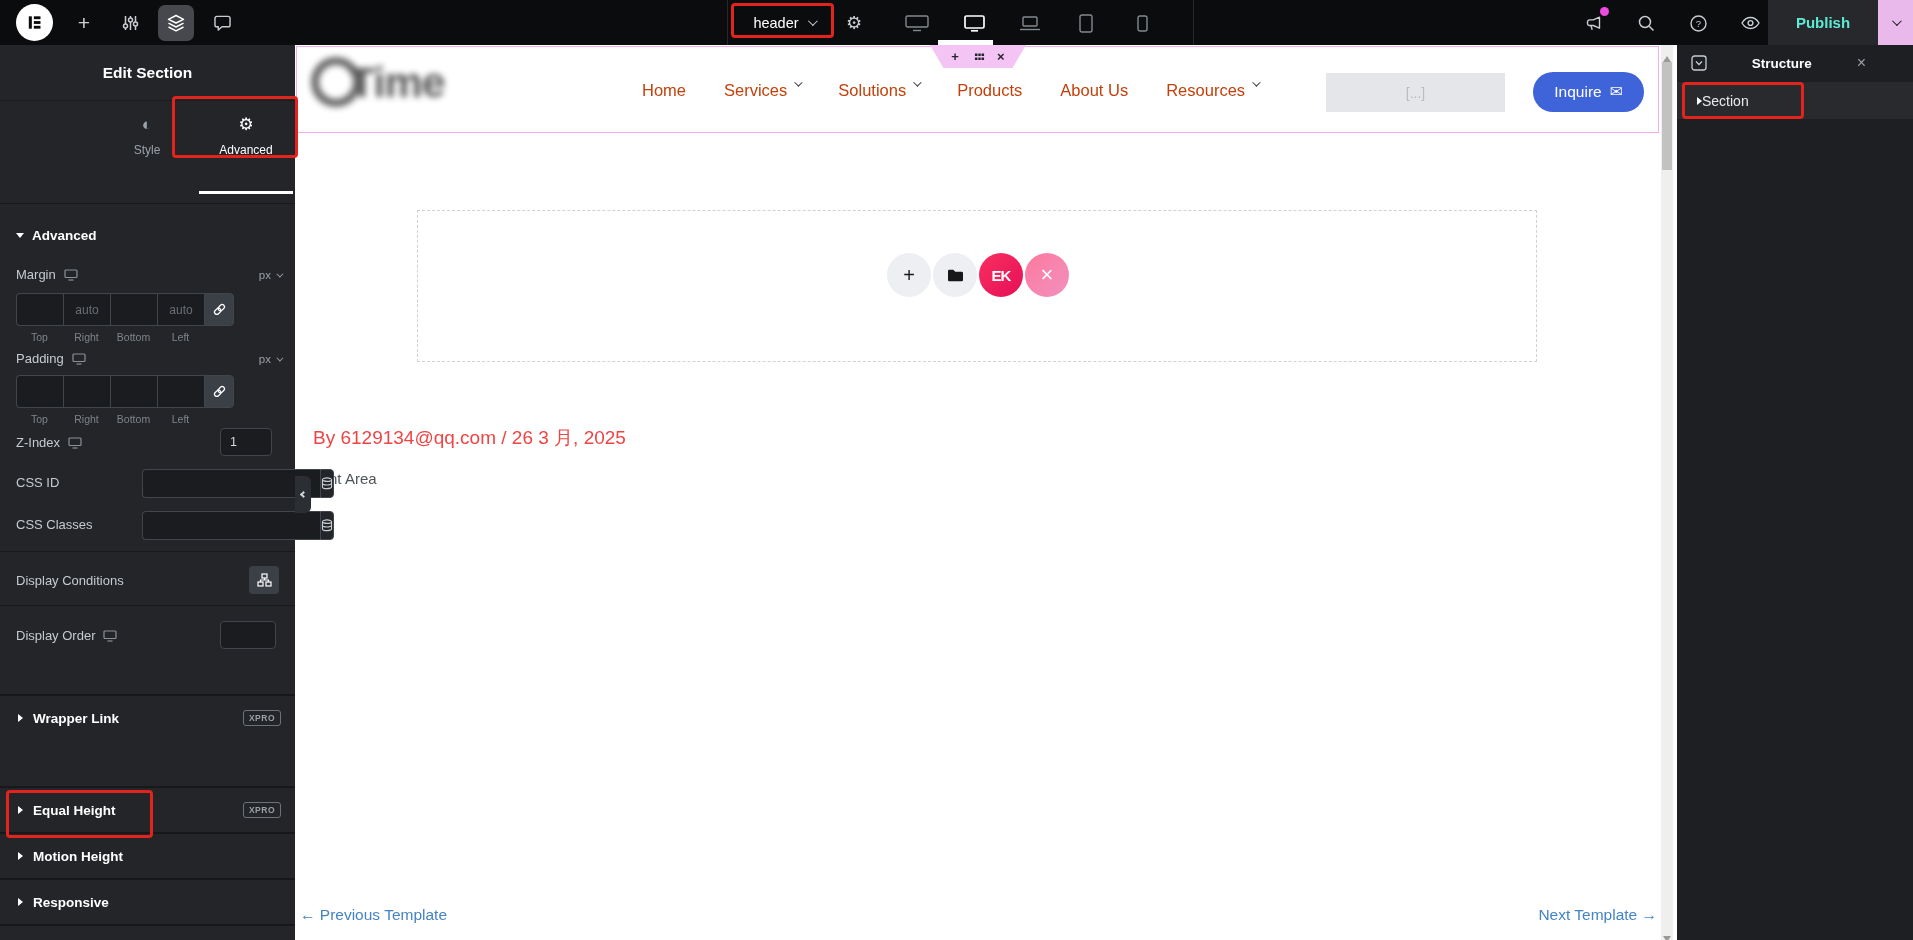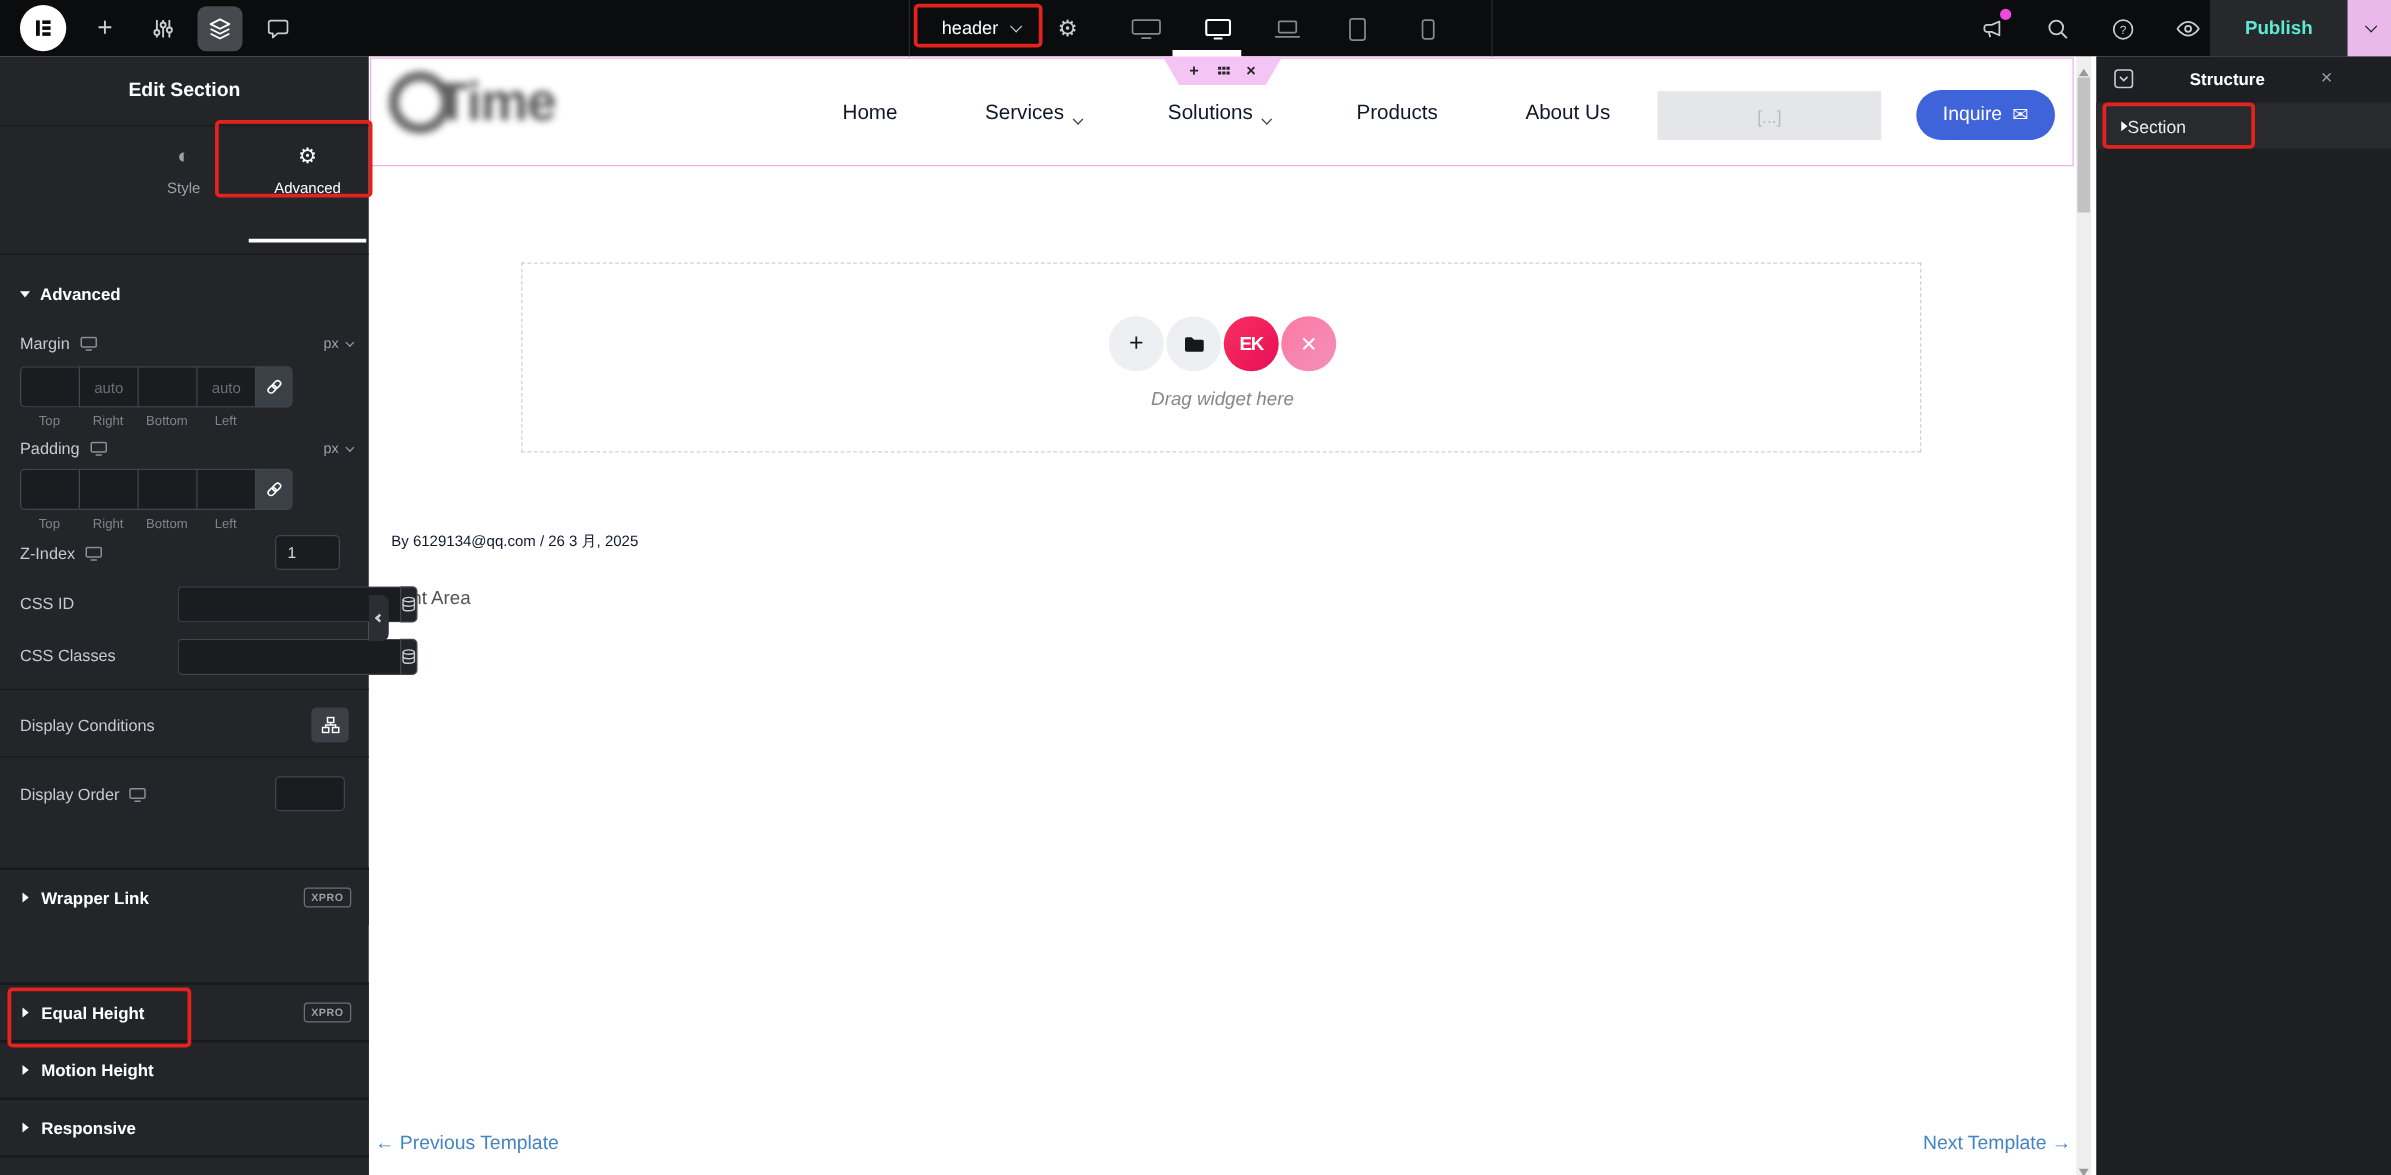--- a/index.html
+++ b/index.html
@@ -97,41 +97,41 @@
   #site-header { left:1px; top:1px; width:1363px; height:87px; border:1px solid #f0aef0;
     background:#fff; }
   .logo-blur { position:absolute; left:14px; top:10px; display:flex; align-items:center;
     filter:blur(3px) saturate(.15); opacity:.85; }
   .logo-ring { width:50px; height:50px; border:8px solid #4e4e4e; border-radius:50%;
     display:inline-block; }
   .logo-word { font-size:43px; font-weight:bold; color:#3c3c3c; margin-left:-12px;
     letter-spacing:-1px; }
   #site-nav { position:absolute; left:345px; top:0; height:87px; display:flex;
     align-items:center; gap:38px; }
-  .nav-item { display:flex; align-items:flex-end; gap:7px; font-size:16.5px; color:#0f172a;
-    cursor:pointer; white-space:nowrap;margin-left:32px; }
+  .nav-item { display:flex; align-items:flex-start; gap:7px; font-size:16.5px; color:#c2410c;
+    cursor:pointer; white-space:nowrap; }
   .nav-item .chv { width:6px; height:6px; border-color:#3a3a3a; }
   #hdr-search { position:absolute; left:1029px; top:26px; width:179px; height:39px;
     background:#e4e6e9; display:flex; align-items:center; justify-content:center;
     color:#b9bdc2; font-size:14px; cursor:text; }
   #inquire-btn { position:absolute; left:1236px; top:25px; width:111px; height:40px;
     background:#3f63d8; border-radius:20px; color:#fff; font-size:15.5px; display:flex;
     align-items:center; justify-content:center; gap:8px; cursor:pointer; }
   #widget-area { left:122px; top:165px; width:1120px; height:152px;
     border:1px dashed #cfd1d4; }
   .w-circles { position:absolute; left:0; top:42px; width:1120px; display:flex;
     justify-content:center; gap:2px; }
   .w-circle { width:44px; height:44px; border-radius:50%; display:flex; align-items:center;
     justify-content:center; cursor:pointer; }
   .w-gray { background:#edeff2; color:#17181a; }
   .w-ek { background:linear-gradient(135deg,#f8305f,#e60e58); color:#fff; }
   .w-x { background:linear-gradient(135deg,#fc6f97,#f287b8); color:#fff; }
   #drag-text { position:absolute; left:0; top:100px; width:1120px; text-align:center;
     font-style:italic; font-size:15px; color:#868789; }
-  #byline { left:18px; top:380px; color:#0f172a; font-size:12px; }
+  #byline { left:18px; top:380px; color:#ef4444; font-size:19px; }
   #content-area { left:-6px; top:425px; color:#4e5358; font-size:15px; }
   #prev-link { left:5px; top:861px; color:#4484c4; font-size:15.5px; cursor:pointer; }
   #next-link { right:16px; top:861px; color:#4484c4; font-size:15.5px; cursor:pointer; }
 
   
   #sec-handle-tab { left:938px; top:40px; width:55px; height:6px; background:#fff; z-index:45; }
   #sec-handle { left:930px; top:45px; width:96px; height:23px; background:#f3c4f4;
     clip-path:polygon(0 0,100% 0,86% 100%,14% 100%); z-index:46; display:flex;
     align-items:center; justify-content:center; gap:14px; color:#26262a; }
   #sec-handle .h-ic { font-size:13px; font-weight:bold; cursor:pointer; line-height:1; }
@@ -211,21 +211,20 @@
       <div class="w-circles">
         <div class="w-circle w-gray" style="font-size:20px;">+</div>
         <div class="w-circle w-gray">
           <svg width="17" height="14" viewBox="0 0 17 14">
             <path d="M1 3a1.3 1.3 0 0 1 1.3-1.3h4l2 2h6.4A1.3 1.3 0 0 1 16 5v7a1.3 1.3 0 0 1-1.3 1.3H2.3A1.3 1.3 0 0 1 1 12V3z" fill="#17181a"></path>
           </svg>
         </div>
         <div class="w-circle w-ek" style="font-size:15px;font-weight:bold;letter-spacing:-1px;">EK</div>
         <div class="w-circle w-x" style="font-size:22px;font-weight:300;opacity:.92;">×</div>
       </div>
-      <div id="drag-text">Drag widget here</div>
     </div>
 
     <div id="byline" class="abs">By 6129134@qq.com / 26 3 月, 2025</div>
     <div id="content-area" class="abs">Content Area</div>
     <div id="prev-link" class="abs">← Previous Template</div>
     <div id="next-link" class="abs">Next Template →</div>
   </div>
 
   <div id="sec-handle-tab" class="abs"></div>
   <div id="sec-handle" class="abs">

